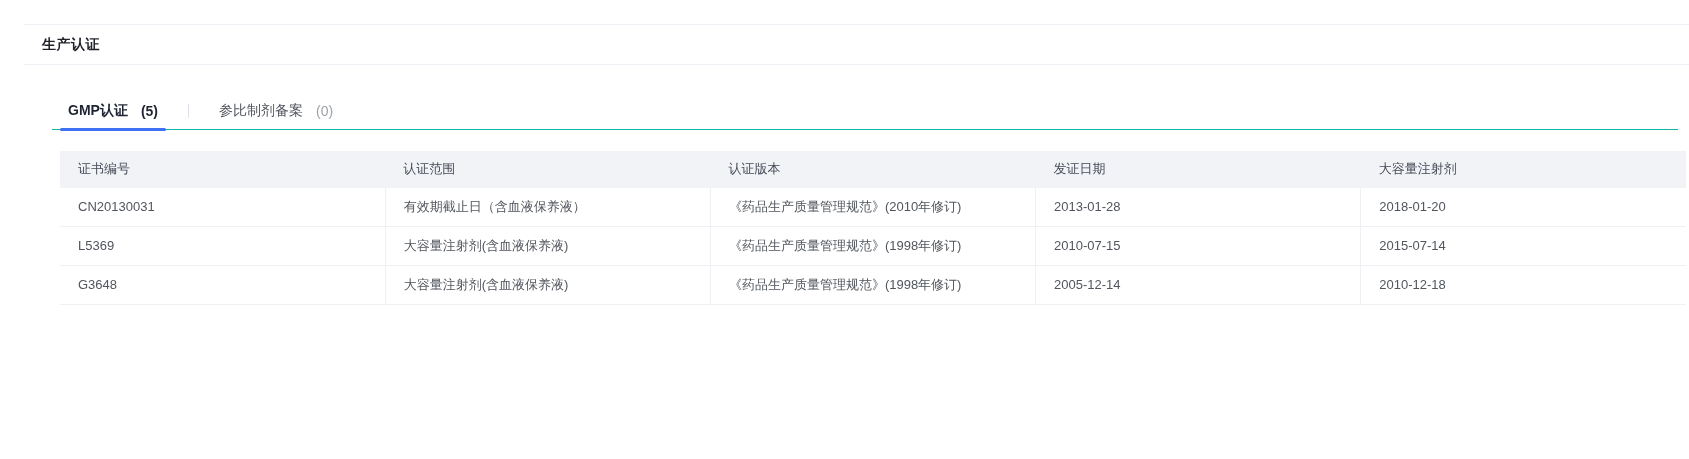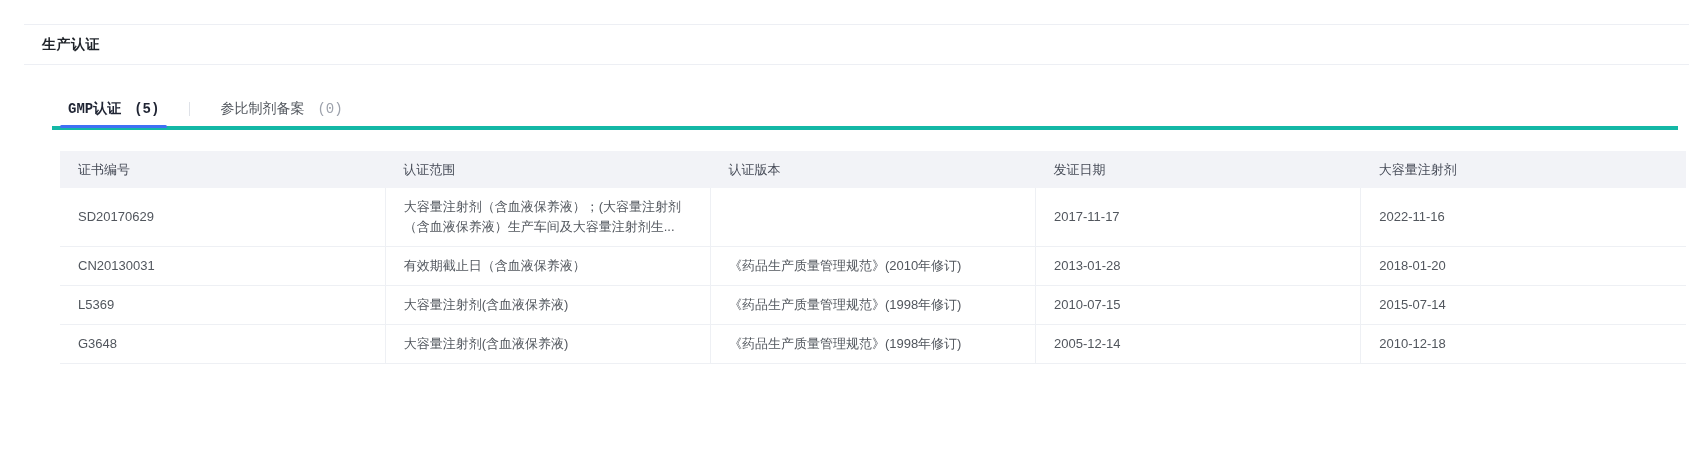--- a/index.html
+++ b/index.html
@@ -16,22 +16,21 @@
     display:flex; align-items:center;
     padding-left:10px;
   }
   .topbar-title { font-size:14px; font-weight:bold; color:#1f2329; letter-spacing:.5px; }
 
   .content { padding:0 11px 0 20px; }
 
   .tabs {
     margin-top:27px; height:38px;
     display:flex; align-items:center;
-    border-bottom:4px solid #14b8a6;
-    font-family:Liberation Mono, monospace;
+    border-bottom:1px solid #14b8a6;
   }
   .tab {
     position:relative; height:100%;
     display:flex; align-items:center;
     font-size:14px; cursor:pointer; white-space:nowrap;
   }
   .tab .count { margin-left:5px; }
   .tab.active { color:#1f2433; font-weight:bold; }
   .tab.active::after {
     content:""; position:absolute; left:0; right:0; bottom:-2px;
@@ -42,21 +41,21 @@
   .tab-divider {
     width:0; height:14px; border-left:1px solid #dfe2e8; margin:0 14px;
   }
 
   .table-wrap { margin-top:21px; }
   table { width:100%; border-collapse:collapse; table-layout:fixed; font-size:13px; }
   col { width:20%; }
   thead th {
     background:var(--head-bg,#f2f3f7);
     color:#464b57; font-weight:normal; text-align:left;
-    padding:10px 8px 10px 18px; line-height:17px;
+    padding:10px 8px 10px 18px; line-height:17px;font-family:Liberation Mono, monospace;
   }
   tbody td {
     padding:9px 8px 9px 18px; line-height:20px;
     color:#51565d; vertical-align:middle;
     border-bottom:1px solid #eef0f4;
     border-right:1px solid #eef0f4;
     word-break:break-all;
   }
   tbody td:last-child { border-right:none; }
 </style>
@@ -93,27 +92,20 @@
       <thead>
         <tr>
           <th>证书编号</th>
           <th>认证范围</th>
           <th>认证版本</th>
           <th>发证日期</th>
           <th>大容量注射剂</th>
         </tr>
       </thead>
       <tbody>
-  <tr>
-    <td>SD20170629</td>
-    <td>大容量注射剂（含血液保养液）；(大容量注射剂（含血液保养液）生产车间及大容量注射剂生...</td>
-    <td></td>
-    <td>2017-11-17</td>
-    <td>2022-11-16</td>
-  </tr>
 
   <tr>
     <td>CN20130031</td>
     <td>有效期截止日（含血液保养液）</td>
     <td>《药品生产质量管理规范》(2010年修订)</td>
     <td>2013-01-28</td>
     <td>2018-01-20</td>
   </tr>
 
   <tr>

